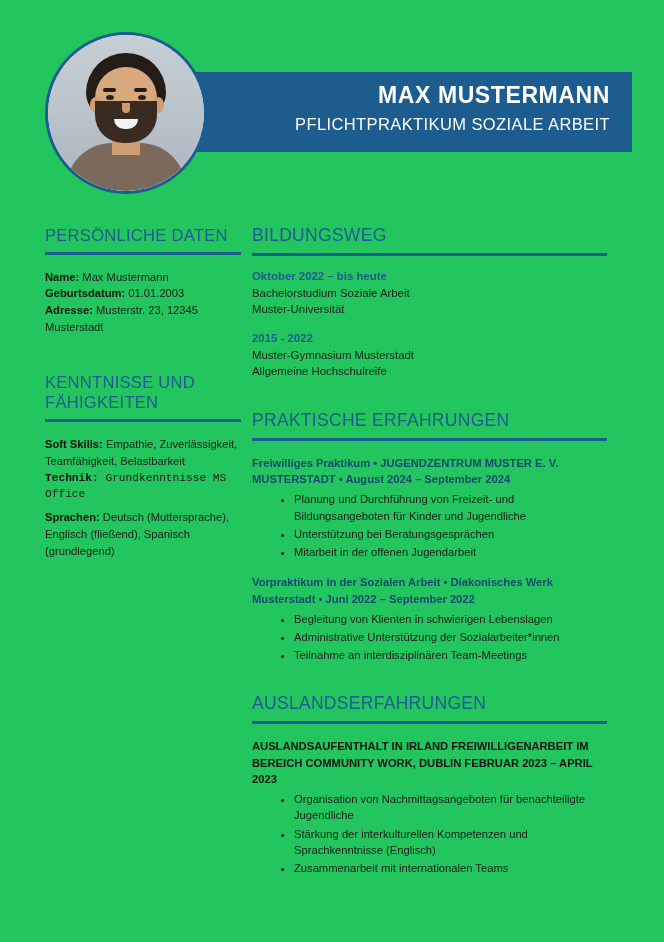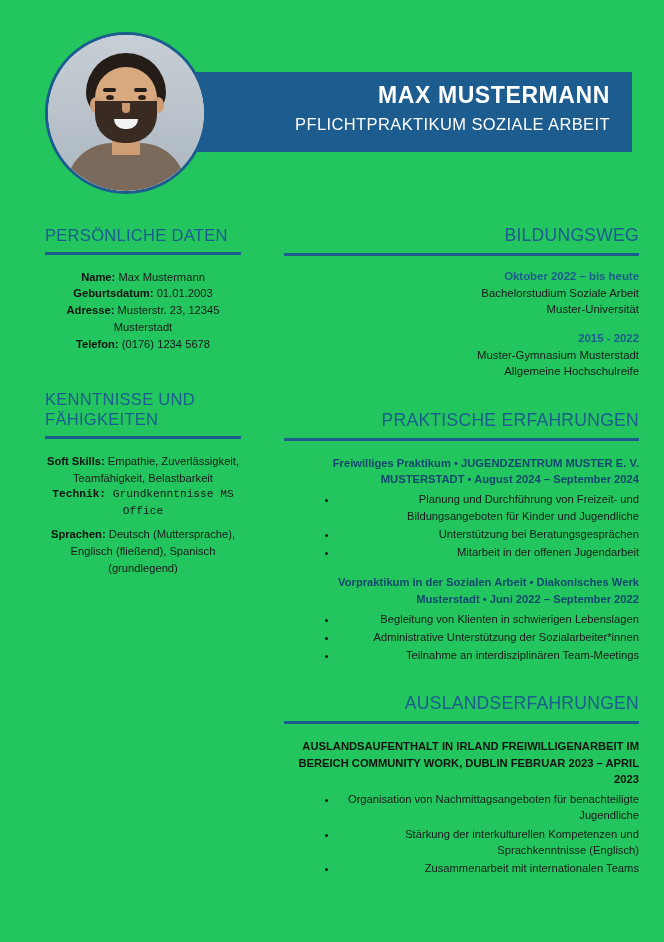--- a/index.html
+++ b/index.html
@@ -146,24 +146,23 @@
 
   
   .left-col {
     position: absolute;
     left: 45px;
     top: 225px;
     width: 196px;
   }
   .right-col {
     position: absolute;
-    left: 284px;
+    left: 252px;
     top: 225px;
     width: 355px;
-    text-align: right;
   }
 
   .sec-title {
     color: #1d5c8e;
     font-size: 16.5px;
     letter-spacing: 0.3px;
     line-height: 1.25;
     margin: 0 0 6px 0;
   }
   .sec-title.big {
@@ -172,41 +171,40 @@
   .rule {
     height: 3px;
     background: #1d5c8e;
     margin-bottom: 14px;
   }
 
   .blk {
     font-size: 11.2px;
     color: #1a1a1a;
     line-height: 1.5;
-    text-align: center;
   }
   .blk b { color: #111; }
   .blk p { margin: 0; }
 
   .section { margin-bottom: 26px; }
 
   .edu-item { margin-bottom: 14px; }
   .edu-date {
     font-size: 11.4px;
     font-weight: bold;
     color: #1d5c8e;
     margin-bottom: 3px;
   }
   .edu-line {
     font-size: 11.4px;
     color: #1a1a1a;
     line-height: 1.45;
   }
 
-  .exp-item { margin-bottom: 12px; margin-left: 12px; }
+  .exp-item { margin-bottom: 12px; }
   .exp-head {
     font-size: 11.2px;
     font-weight: bold;
     color: #14486f;
     line-height: 1.45;
     margin-bottom: 4px;
   }
   ul.bullets {
     margin: 0 0 0 0;
     padding-left: 42px;
@@ -266,24 +264,20 @@
           <span>Max Mustermann</span>
         </p>
         <p>
           <b>Geburtsdatum:</b>
           <span>01.01.2003</span>
         </p>
         <p>
           <b>Adresse:</b>
           <span>Musterstr. 23, 12345 Musterstadt</span>
         </p>
-        <p>
-          <b>Telefon:</b>
-          <span>(0176) 1234 5678</span>
-        </p>
       </div>
     </div>
 
     <div class="section" style="margin-top:36px;">
       <div class="sec-title">KENNTNISSE UND FÄHIGKEITEN</div>
       <div class="rule"></div>
       <div class="blk">
         <p style="margin-bottom:0;">
           <b>Soft Skills:</b>
           <span>Empathie, Zuverlässigkeit, Teamfähigkeit, Belastbarkeit</span>

